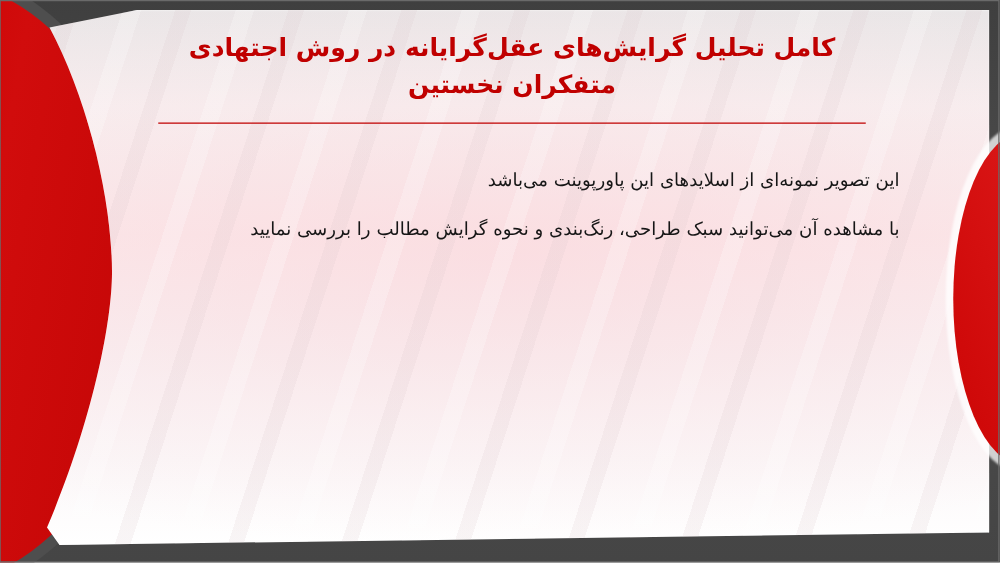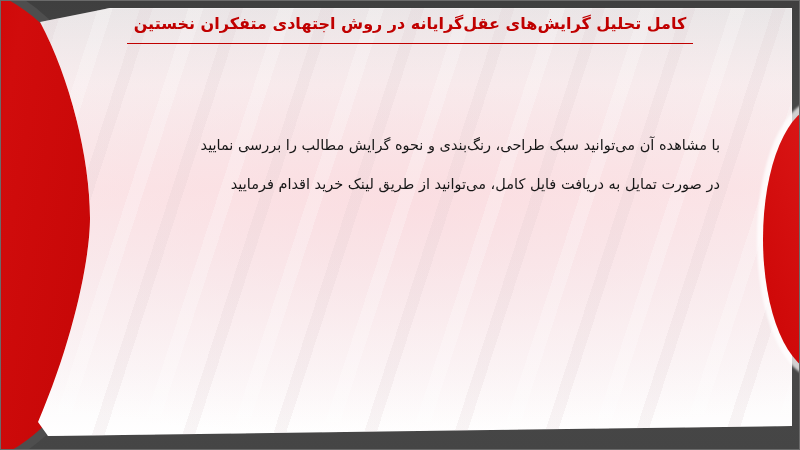--- a/index.html
+++ b/index.html
@@ -115,23 +115,23 @@
 
   
   .title-block {
     position: absolute;
     left: 110px;
     top: 8px;
     width: 600px;
     text-align: center;
   }
   .slide-title {
-    margin: 4px;
+    margin: 16px;
     color: #c00000;
-    font-size: 16px;
+    font-size: 20px;
     line-height: 1.45;
     font-weight: bold;
     text-align: center;
     direction: rtl;
     letter-spacing: 0;
   }
   .title-rule {
     margin: 8px auto 0 auto;
     width: 566px;
     height: 0;
@@ -182,18 +182,18 @@
 
   <div class="right-ellipse-halo"></div>
   <div class="right-ellipse"></div>
 
   <div class="title-block">
     <h1 class="slide-title">کامل تحلیل گرایش‌های عقل‌گرایانه در روش اجتهادی متفکران نخستین</h1>
     <div class="title-rule"></div>
   </div>
 
   <div class="body-block">
+    <p class="body-line">این تصویر نمونه‌ای از اسلایدهای این پاورپوینت می‌باشد</p>
     <p class="body-line">با مشاهده آن می‌توانید سبک طراحی، رنگ‌بندی و نحوه گرایش مطالب را بررسی نمایید</p>
-    <p class="body-line">در صورت تمایل به دریافت فایل کامل، می‌توانید از طریق لینک خرید اقدام فرمایید</p>
   </div>
 
   <div class="slide-keyline"></div>
 </div>
 
 </body></html>

